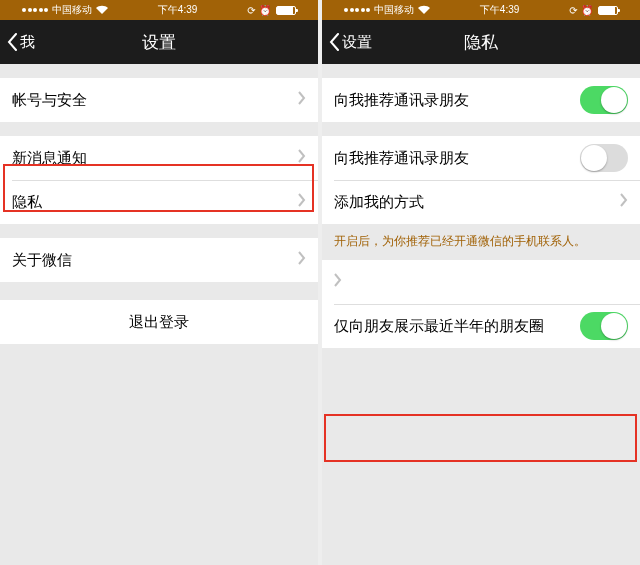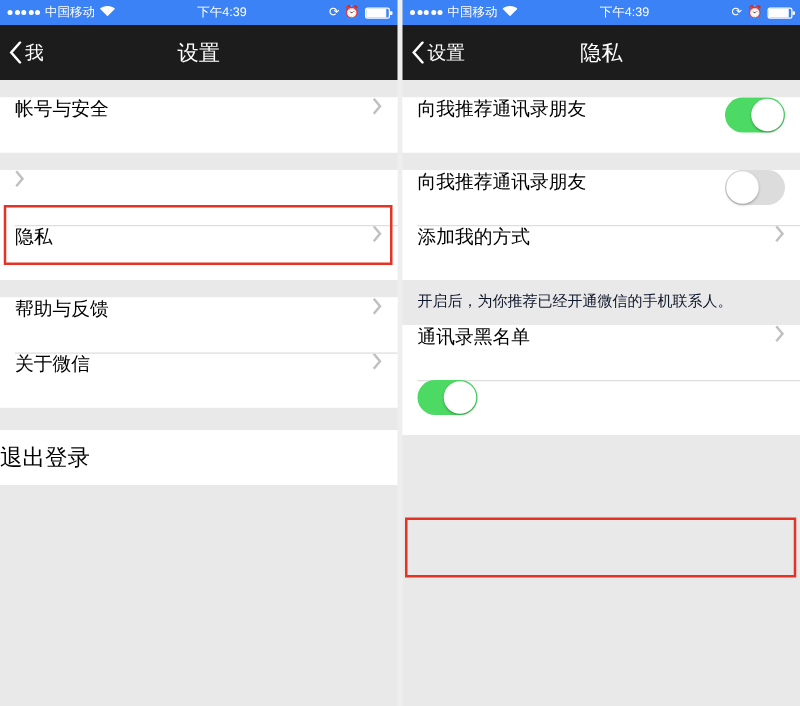--- a/index.html
+++ b/index.html
@@ -19,26 +19,26 @@
   .phone {
     width: 318px;
     height: 565px;
     background: #e9e9e9;
     position: relative;
   }
   .phone + .phone { margin-left: 4px; }
   
   .statusbar {
     height: 20px;
-    background: #3b82f6;
+    background: #a16207;
     color: #fff;
     display: flex;
     align-items: center;
     justify-content: space-between;
-    padding: 0 6px;
+    padding: 0 22px;
     font-size: 10px;
   }
   .sb-left, .sb-right { display: flex; align-items: center; gap: 4px; }
   .sb-dots { display: flex; gap: 1.5px; }
   .sb-dot { width: 4px; height: 4px; border-radius: 50%; background: #fff; }
   .battery {
     width: 20px; height: 9px; border: 1px solid #fff; border-radius: 2px;
     position: relative;
   }
   .battery::after {
@@ -67,21 +67,21 @@
     font-size: 17px;
     font-weight: 500;
     pointer-events: none;
   }
   
   .content { background: #e9e9e9; }
   .group { margin-top: 14px; background: #fff; }
   .group.first { margin-top: 14px; }
   .cell {
     display: flex;
-    align-items: flex-start;
+    align-items: center;
     height: 44px;
     padding: 0 12px;
     background: #fff;
     font-size: 15px;
     position: relative;
     gap: 24px;
   }
   .cell + .cell::before {
     content: "";
     position: absolute;
@@ -90,28 +90,28 @@
     background: #dedede;
   }
   .cell .label { flex: 1; }
   .chevron {
     color: #c0c0c0;
     font-size: 16px;
   }
   .logout {
     margin-top: 18px;
     background: #fff;
-    text-align: left;
+    text-align: center;
     height: 44px;
     line-height: 44px;
-    font-size: 18px;
+    font-size: 15px;
   }
   .hint {
     font-size: 12px;
-    color: #0f172a;
+    color: #a16207;
     padding: 8px 12px 4px 12px;
     line-height: 1.5;
   }
   
   .switch {
     width: 48px; height: 28px;
     border-radius: 14px;
     position: relative;
     background: #dcdcdc;
   }
@@ -184,39 +184,34 @@
         <div class="cell">
           <span class="label">帐号与安全</span>
           <span class="chevron"><svg class="chev-right" viewBox="0 0 8 14">
                 <path d="M1 1l5 6-5 6" stroke="#c0c0c0" stroke-width="2" fill="none"></path>
               </svg></span>
         </div>
       </div>
 
       <div class="group">
         <div class="cell">
+          <span class="label">新消息通知</span>
           <span class="chevron"><svg class="chev-right" viewBox="0 0 8 14">
                 <path d="M1 1l5 6-5 6" stroke="#c0c0c0" stroke-width="2" fill="none"></path>
               </svg></span>
         </div>
         <div class="cell">
           <span class="label">隐私</span>
           <span class="chevron"><svg class="chev-right" viewBox="0 0 8 14">
                 <path d="M1 1l5 6-5 6" stroke="#c0c0c0" stroke-width="2" fill="none"></path>
               </svg></span>
         </div>
       </div>
 
       <div class="group">
-        <div class="cell">
-          <span class="label">帮助与反馈</span>
-          <span class="chevron"><svg class="chev-right" viewBox="0 0 8 14">
-                <path d="M1 1l5 6-5 6" stroke="#c0c0c0" stroke-width="2" fill="none"></path>
-              </svg></span>
-        </div>
         <div class="cell">
           <span class="label">关于微信</span>
           <span class="chevron"><svg class="chev-right" viewBox="0 0 8 14">
                 <path d="M1 1l5 6-5 6" stroke="#c0c0c0" stroke-width="2" fill="none"></path>
               </svg></span>
         </div>
       </div>
 
       <div class="logout">
         <span>退出登录</span>
@@ -284,26 +279,26 @@
           <span class="label">添加我的方式</span>
           <span class="chevron"><svg class="chev-right" viewBox="0 0 8 14">
                 <path d="M1 1l5 6-5 6" stroke="#c0c0c0" stroke-width="2" fill="none"></path>
               </svg></span>
         </div>
       </div>
       <div class="hint">开启后，为你推荐已经开通微信的手机联系人。</div>
 
       <div class="group" style="margin-top:6px;">
         <div class="cell">
-          <span class="label">通讯录黑名单</span>
-          <span class="chevron"><svg class="chev-right" viewBox="0 0 8 14">
-                <path d="M1 1l5 6-5 6" stroke="#c0c0c0" stroke-width="2" fill="none"></path>
-              </svg></span>
-        </div>
-        <div class="cell">
+          <span class="chevron"><svg class="chev-right" viewBox="0 0 8 14">
+                <path d="M1 1l5 6-5 6" stroke="#c0c0c0" stroke-width="2" fill="none"></path>
+              </svg></span>
+        </div>
+        <div class="cell">
+          <span class="label">仅向朋友展示最近半年的朋友圈</span>
           <div class="switch on">
               <div class="knob"></div>
             </div>
         </div>
       </div>
     </div>
 
     <div class="highlight" style="left:2px; top:414px; width:313px; height:48px;"></div>
   </div>
 

